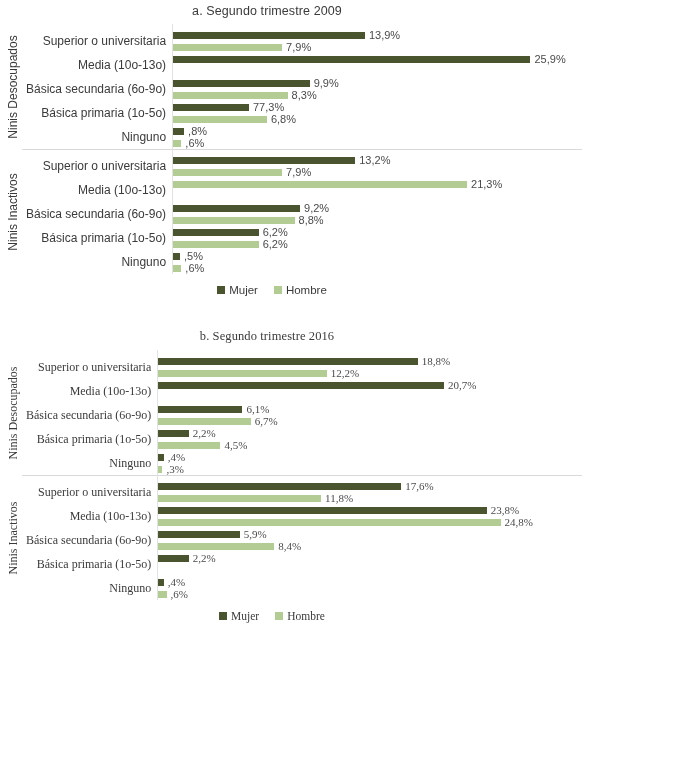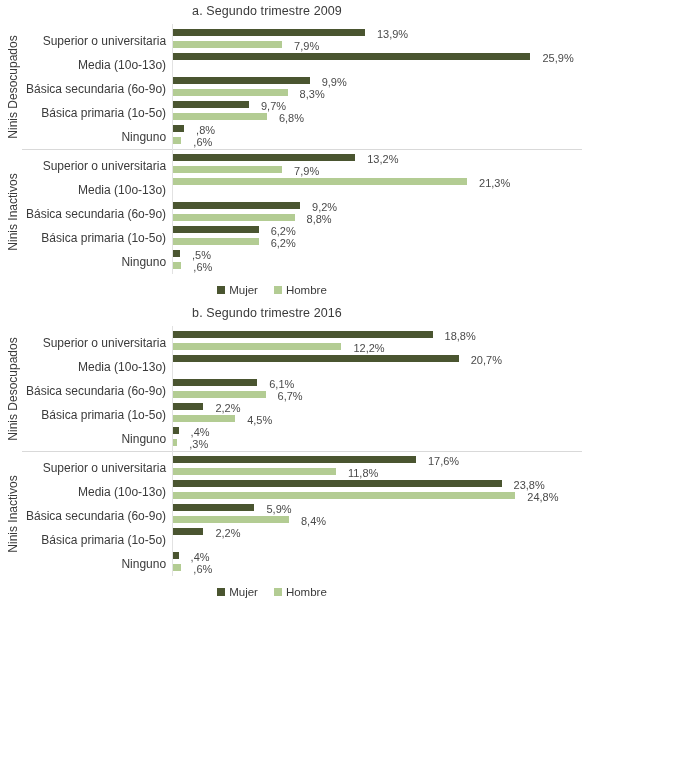--- a/index.html
+++ b/index.html
@@ -91,21 +91,21 @@
     padding-top: 5px;
     border-left: 1px solid #e2e2e2;
   }
   .group {
     height: 24px;
     position: relative;
   }
   .bar-row {
     height: 12px;
     display: flex;
-    gap: 8px;
+    align-items: center;
   }
   .bar {
     height: 7px;
     display: block;
   }
   .bar.mujer   { background: #4a5530; }
   .bar.hombre  { background: #b3cc93; }
   .bar-value {
     font-size: 11px;
     color: #4a4a4a;
@@ -181,21 +181,21 @@
               <span class="bar-value">9,9%</span>
             </div>
             <div class="bar-row">
               <span class="bar hombre" title="Básica secundaria (6o-9o) — 8,3%" style="width: 114.54px;"></span>
               <span class="bar-value">8,3%</span>
             </div>
           </div>
           <div class="group">
             <div class="bar-row">
               <span class="bar mujer" title="Básica primaria (1o-5o) — 5,5%" style="width: 75.9px;"></span>
-              <span class="bar-value">9,7%</span>
+              <span class="bar-value">77,3%</span>
             </div>
             <div class="bar-row">
               <span class="bar hombre" title="Básica primaria (1o-5o) — 6,8%" style="width: 93.84px;"></span>
               <span class="bar-value">6,8%</span>
             </div>
           </div>
           <div class="group">
             <div class="bar-row">
               <span class="bar mujer" title="Ninguno — ,8%" style="width: 11.04px;"></span>
               <span class="bar-value">,8%</span>
@@ -274,21 +274,21 @@
         <span class="legend-swatch mujer"></span>
         <span>Mujer</span>
       </div>
       <div class="legend-item">
         <span class="legend-swatch hombre"></span>
         <span>Hombre</span>
       </div>
     </div>
   </div>
 
-  <div class="chart-block" style="margin-top:6px;">
+  <div class="chart-block" style="margin-top:29px;font-family:Liberation Serif, serif;">
     <div class="chart-title">b. Segundo trimestre 2016</div>
 
     <div class="panel">
       <div class="axis-title">
         <span>Ninis Desocupados</span>
       </div>
       <div class="cat-labels">
         <div class="cat-label">Superior o universitaria</div>
         <div class="cat-label">Media (10o-13o)</div>
         <div class="cat-label">Básica secundaria (6o-9o)</div>

